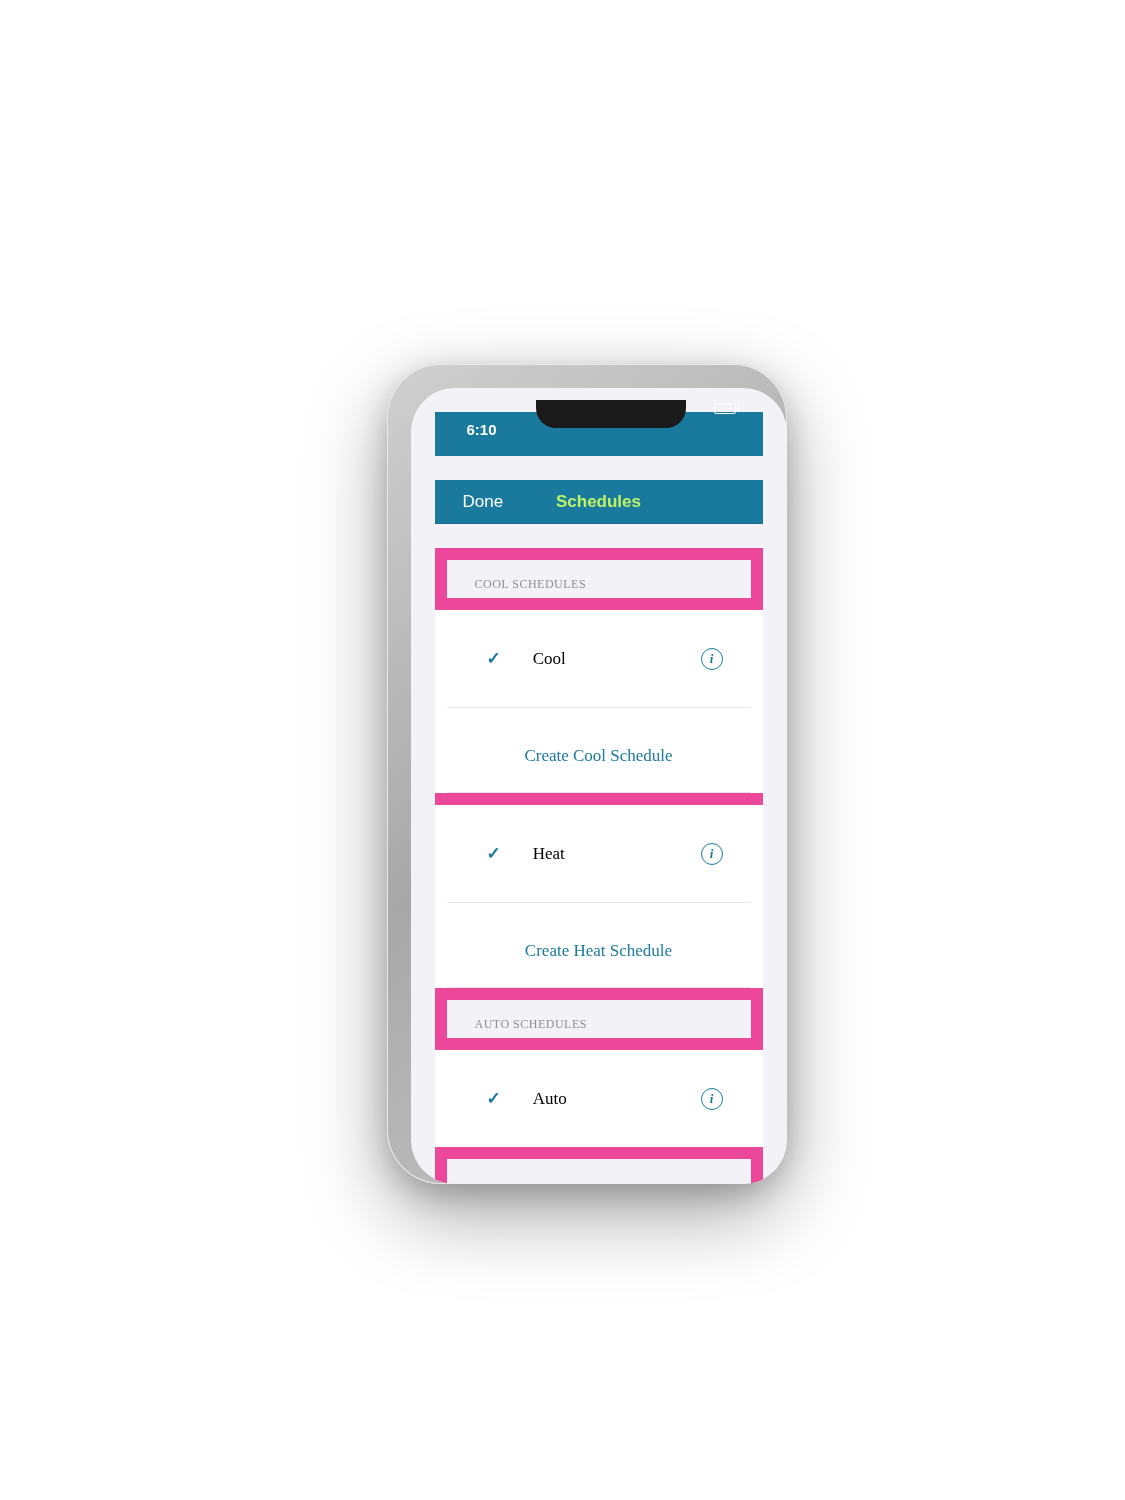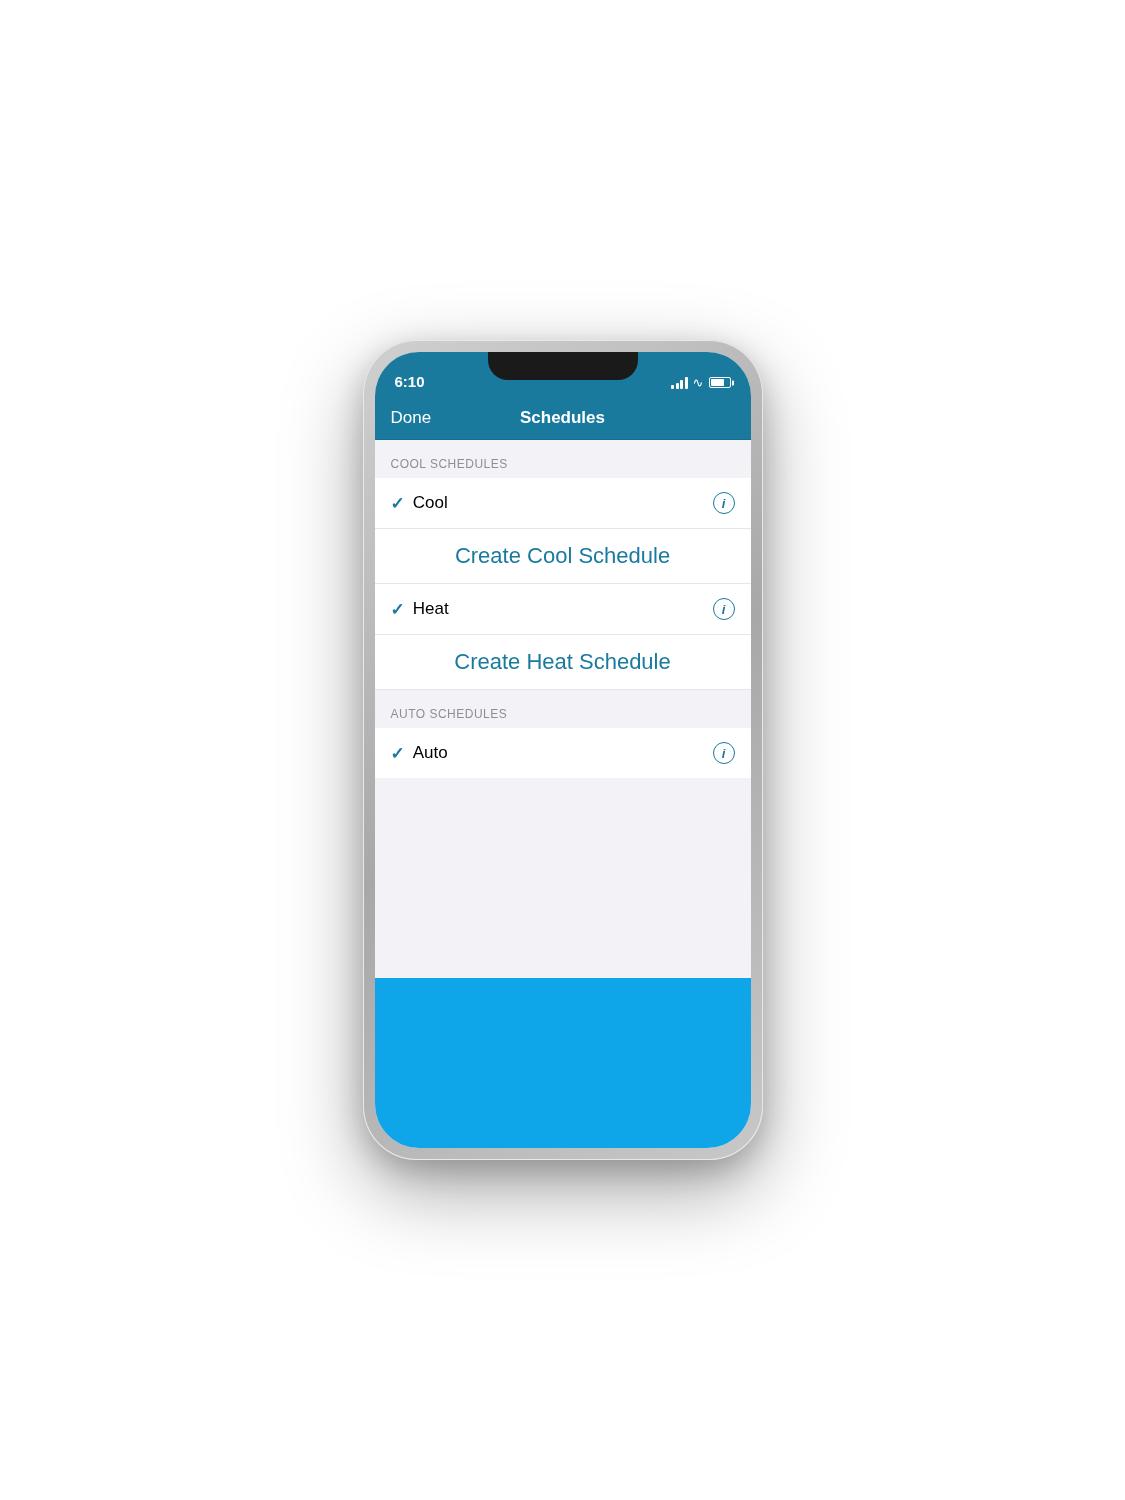--- a/index.html
+++ b/index.html
@@ -1,15 +1,15 @@
 <!DOCTYPE html>
 <html><head>
   <meta charset="utf-8">
   <style>
-    * { margin: 0; padding: 0; box-sizing: border-box; }
+    * { margin: 12px; padding: 0; box-sizing: border-box; }
     body {
       background: #ffffff;
       display: flex;
       justify-content: center;
       align-items: center;
       min-height: 1500px;
       width: 1125px;
       font-family: -apple-system, BlinkMacSystemFont, 'Helvetica Neue', Helvetica, Arial, sans-serif;
     }
 
@@ -132,30 +132,31 @@
     .nav-done {
       position: absolute;
       left: 16px;
       color: white;
       font-size: 17px;
       font-weight: 400;
       cursor: pointer;
     }
 
     .nav-title {
-      color: #ffffff;
+      color: #bef264;
       font-size: 17px;
       font-weight: 600;
     }
 
     
     .content {
       flex: 1;
       overflow-y: auto;
-      background: #0ea5e9;
+      background: #ec4899;
+      font-family: Liberation Serif, serif;
     }
 
     
     .section-header {
       background: #f2f2f7;
       padding: 14px 16px 6px 16px;
     }
 
     .section-header-text {
       font-size: 12px;
@@ -224,21 +225,21 @@
       display: flex;
       align-items: center;
       justify-content: center;
       padding: 14px 16px;
       background: white;
       border-bottom: 1px solid #e5e5ea;
       cursor: pointer;
     }
 
     .create-label {
-      font-size: 22px;
+      font-size: 17px;
       color: #1a7a9e;
     }
 
     
     .bottom-area {
       background: #f2f2f7;
       flex: 1;
       min-height: 200px;
     }
 

